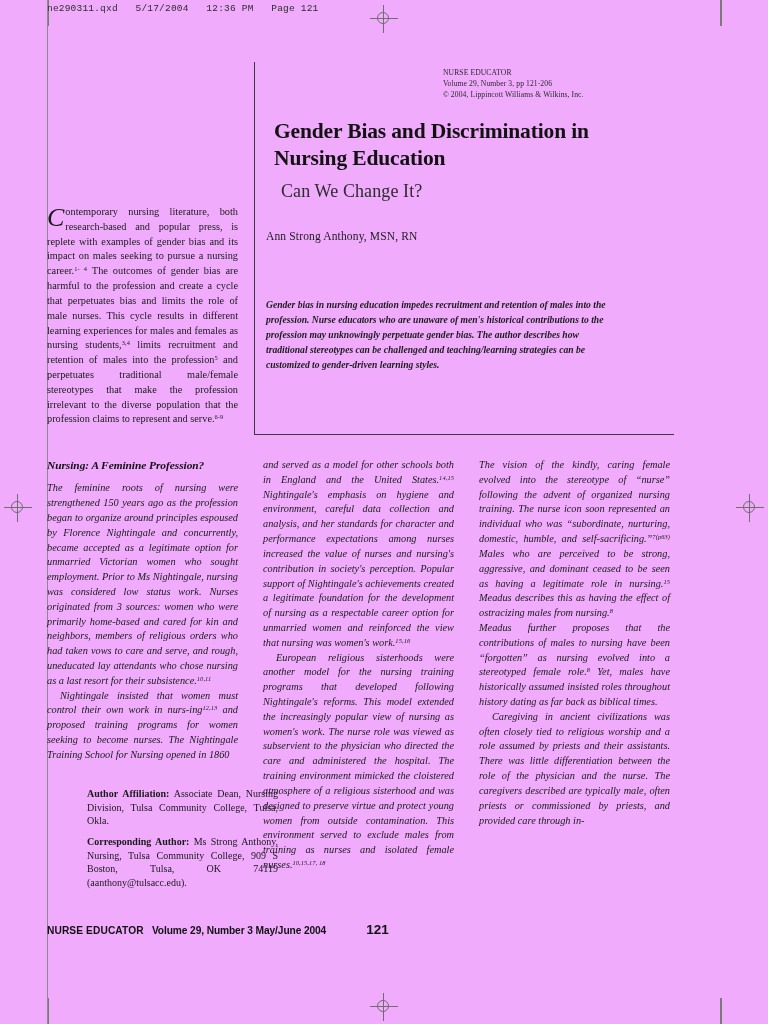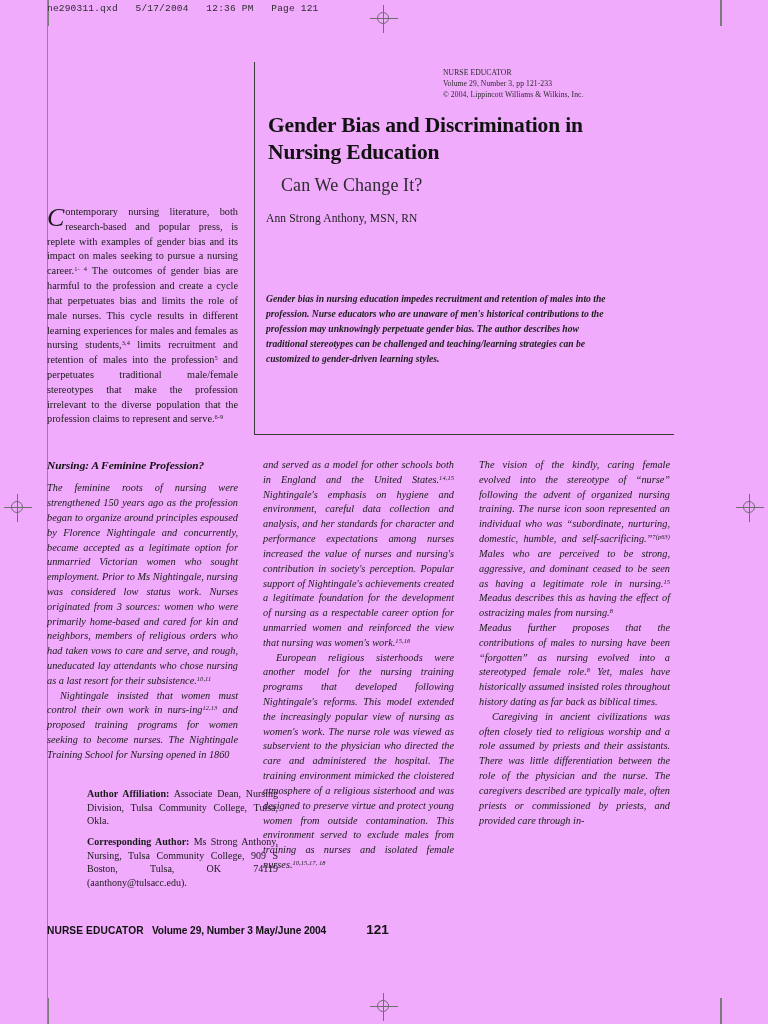--- a/index.html
+++ b/index.html
@@ -97,42 +97,42 @@
     left: 266px;
     top: 110px;
     width: 380px;
   }
   .art-title {
     font-size: 21.5px;
     font-weight: bold;
     line-height: 1.24;
     letter-spacing: -0.15px;
     color: #121212;
-    margin: 2px;
+    margin: 8px;
   }
   .art-subtitle {
     font-size: 18px;
     font-weight: normal;
     line-height: 1.3;
     color: #2c2c2c;
     margin: 9px 0 0 15px;
     letter-spacing: 0.1px;
   }
   .art-author {
     font-size: 11.5px;
-    margin: 14px 0 0 0;
+    margin: 26px 0 0 0;
     color: #1d1d1d;
     letter-spacing: 0.15px;
   }
 
   
   .abstract {
     position: absolute;
     left: 266px;
-    top: 292px;
+    top: 298px;
     width: 345px;
     font-size: 9.6px;
     font-style: italic;
     font-weight: bold;
     line-height: 1.56;
     color: #1c1c1c;
     text-align: left;
   }
 
   
@@ -282,21 +282,21 @@
       <div class="v"></div>
       <div class="ring"></div>
   </div>
 
   <div class="slug">ne290311.qxd   5/17/2004   12:36 PM   Page 121</div>
 
   <div class="sheet"></div>
 
   <div class="masthead">
     <div>NURSE EDUCATOR</div>
-    <div>Volume 29, Number 3, pp 121-233</div>
+    <div>Volume 29, Number 3, pp 121-206</div>
     <div>© 2004, Lippincott Williams &amp; Wilkins, Inc.</div>
   </div>
 
   <div class="title-block">
     <h1 class="art-title">Gender Bias and Discrimination in Nursing Education</h1>
     <div class="art-subtitle">Can We Change It?</div>
     <div class="art-author">Ann Strong Anthony, MSN, RN</div>
   </div>
 
   <div class="abstract">Gender bias in nursing education impedes recruitment and retention of males into the profession. Nurse educators who are unaware of men's historical contributions to the profession may unknowingly perpetuate gender bias. The author describes how traditional stereotypes can be challenged and teaching/learning strategies can be customized to gender-driven learning styles.</div>

